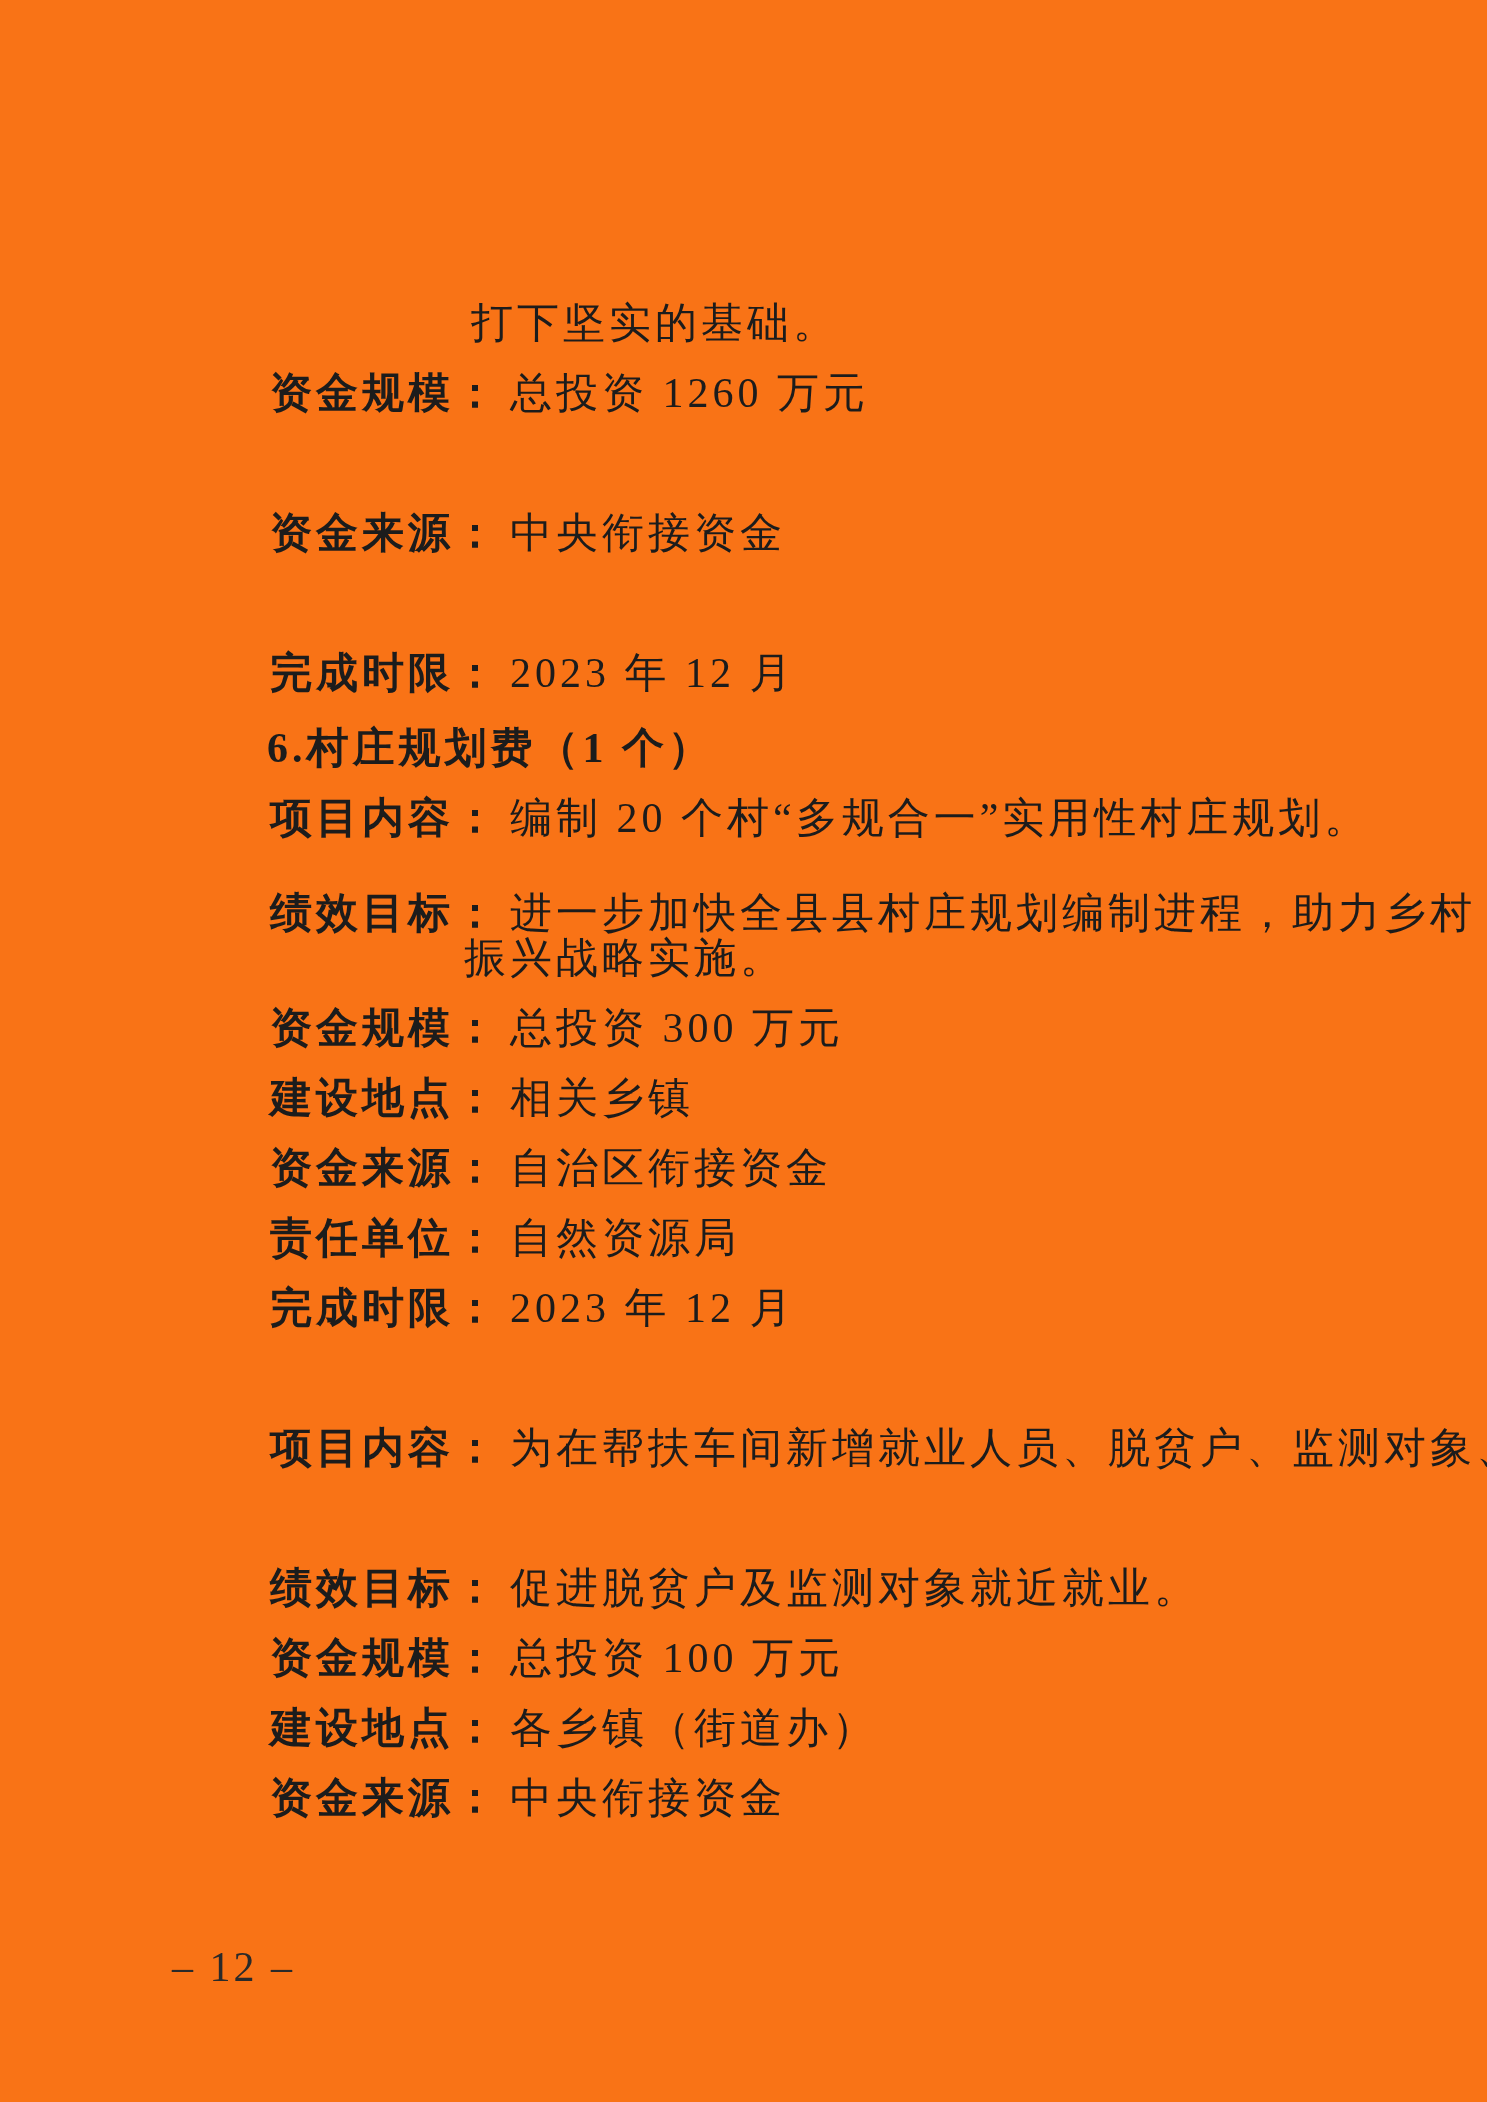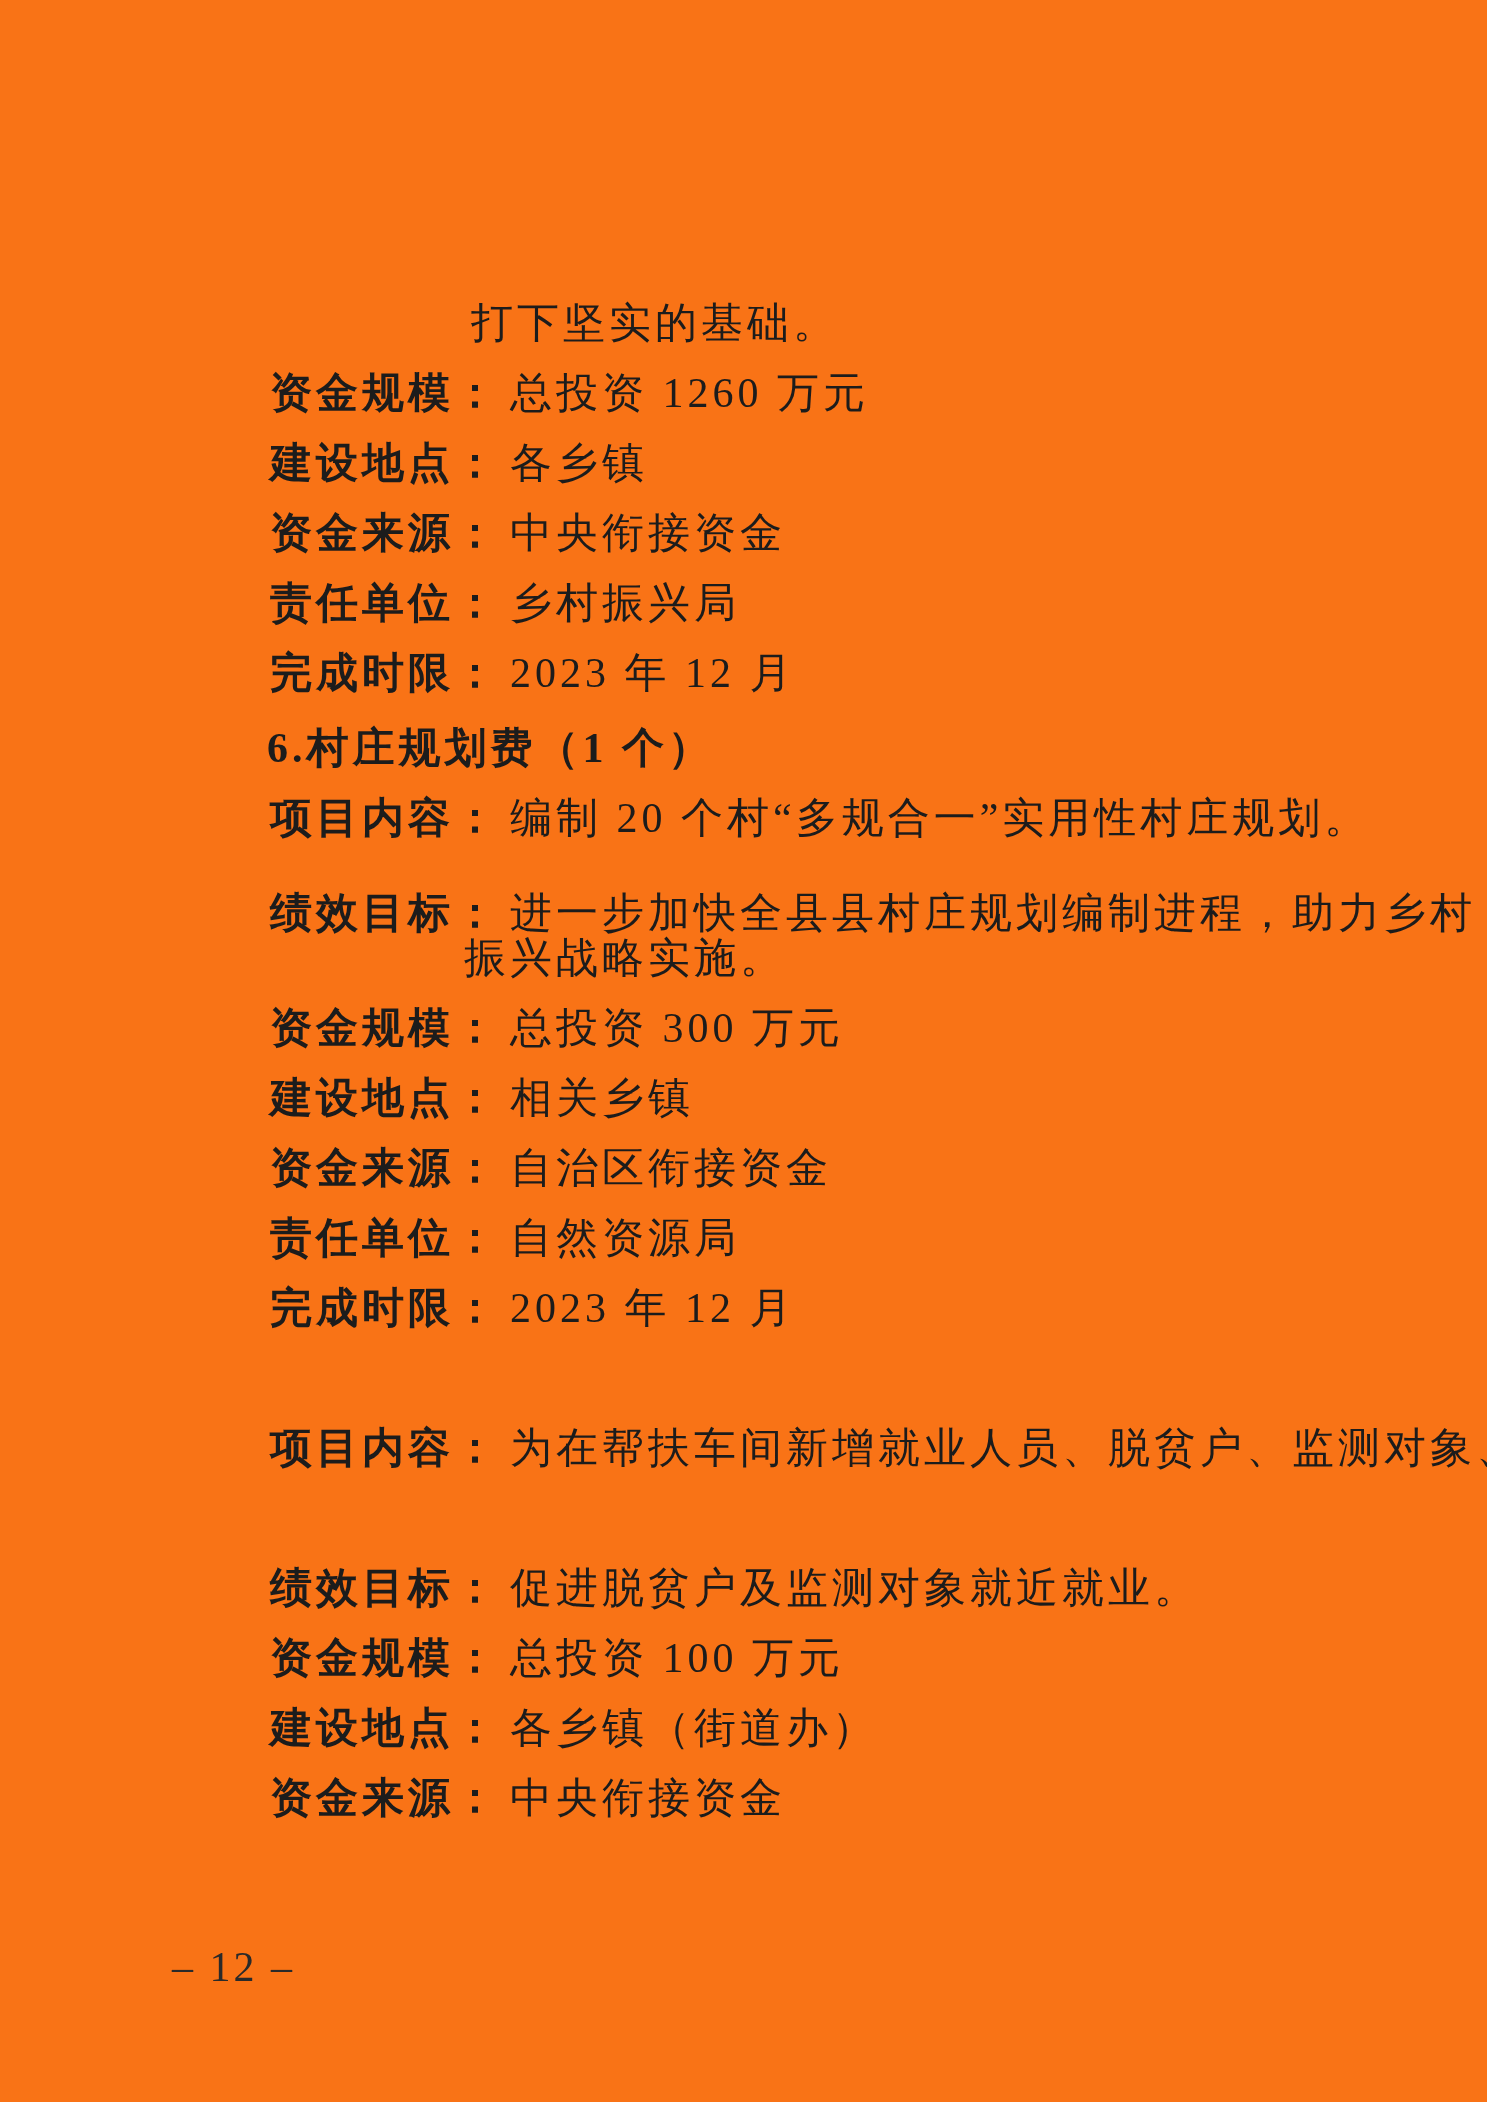--- a/index.html
+++ b/index.html
@@ -56,31 +56,25 @@
 <div class="page">
 
   <div class="line cont-first" style="top:298px">
     <span>打下坚实的基础。</span>
   </div>
 
   <div class="line" style="top:368px">
     <span class="label">资金规模：</span><span>总投资 1260 万元</span>
   </div>
 
-  <div class="line" style="top:438px">
-    <span class="label">建设地点：</span><span>各乡镇</span>
-  </div>
 
   <div class="line" style="top:508px">
     <span class="label">资金来源：</span><span>中央衔接资金</span>
   </div>
 
-  <div class="line" style="top:578px">
-    <span class="label">责任单位：</span><span>乡村振兴局</span>
-  </div>
 
   <div class="line" style="top:648px">
     <span class="label">完成时限：</span><span>2023 年 12 月</span>
   </div>
 
   <div class="line heading" style="top:723px">
     <span>6.村庄规划费（1 个）</span>
   </div>
 
   <div class="line" style="top:793px">

